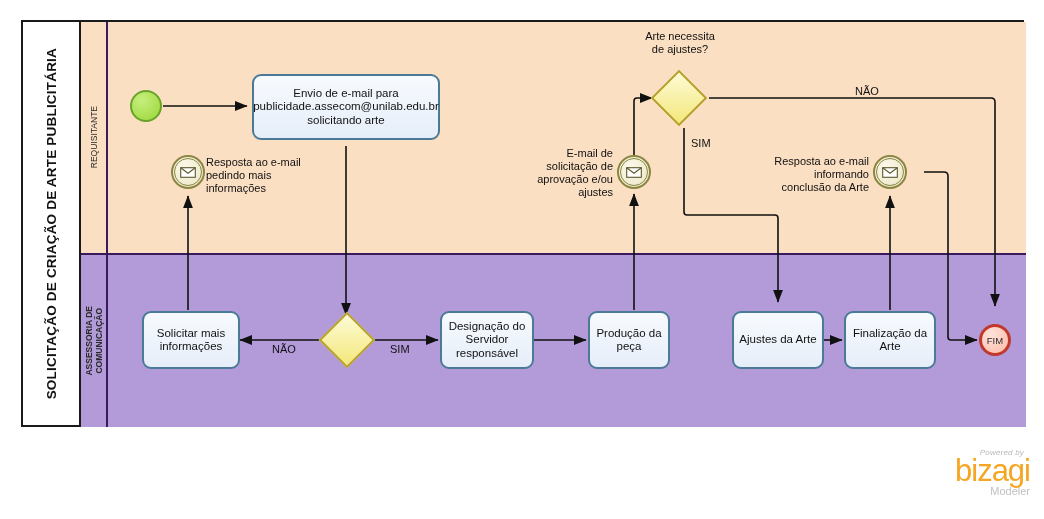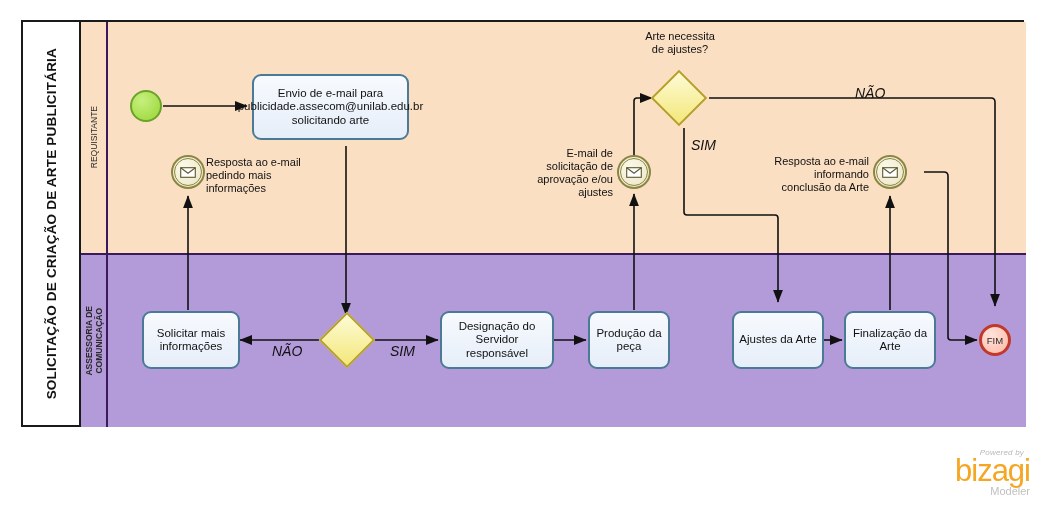--- a/index.html
+++ b/index.html
@@ -131,24 +131,23 @@
     position: absolute;
     font-size: 11px;
     color: #111111;
     line-height: 13px;
     white-space: pre-line;
   }
   .lbl.ctr { text-align: center; }
   .lbl.rgt { text-align: right; }
   .flow-lbl {
     position: absolute;
-    font-size: 14px;
+    font-size: 11px;
     color: #111111;
     white-space: nowrap;
-    font-style: italic;
   }
   
   .logo { position: absolute; right: 14px; bottom: 22px; text-align: right; }
   .logo .powered {
     font-size: 8px; color: #b9b9b9; letter-spacing: .2px; margin: 0 6px 0 0; font-style: italic;
   }
   .logo .brand {
     font-size: 31px; color: #f5a623; letter-spacing: -1px;
     line-height: 28px; font-weight: normal;
   }
@@ -213,21 +212,21 @@
       <path d="M822,340 L842,340"></path>
 
       <path d="M890,310 L890,196"></path>
 
       <path d="M924,172 L944,172 Q948,172 948,176 L948,337 Q948,340 951,340 L977,340"></path>
     </g>
   </svg>
 
   <div class="node start-event" style="left:130px; top:90px;"></div>
 
-  <div class="node task" style="left:252px; top:74px; width:157px; height:66px;">Envio de e-mail para
+  <div class="node task" style="left:252px; top:74px; width:188px; height:66px;">Envio de e-mail para
 publicidade.assecom@unilab.edu.br
 solicitando arte</div>
 
   <div class="node msg-event" style="left:171px; top:155px;">
     <div class="inner-ring">
       <svg width="16" height="11" viewBox="0 0 16 11">
         <rect x="0.7" y="0.7" width="14.6" height="9.6" fill="#ffffff" stroke="#5c5a2e" stroke-width="1.1"></rect>
         <path d="M0.7,0.7 L8,6.2 L15.3,0.7" fill="none" stroke="#5c5a2e" stroke-width="1.1"></path>
       </svg>
     </div>
@@ -236,21 +235,21 @@
 pedindo mais
 informações</div>
 
   <div class="node task" style="left:142px; top:311px; width:98px; height:58px;">Solicitar mais
 informações</div>
 
   <div class="node gateway" style="left:327px; top:320px;"></div>
   <div class="flow-lbl" style="left:272px; top:343px;">NÃO</div>
   <div class="flow-lbl" style="left:390px; top:343px;">SIM</div>
 
-  <div class="node task" style="left:440px; top:311px; width:114px; height:58px;">Designação do
+  <div class="node task" style="left:440px; top:311px; width:94px; height:58px;">Designação do
 Servidor
 responsável</div>
 
   <div class="node task" style="left:588px; top:311px; width:82px; height:58px;">Produção da
 peça</div>
 
   <div class="node msg-event" style="left:617px; top:155px;">
     <div class="inner-ring">
       <svg width="16" height="11" viewBox="0 0 16 11">
         <rect x="0.7" y="0.7" width="14.6" height="9.6" fill="#ffffff" stroke="#5c5a2e" stroke-width="1.1"></rect>

